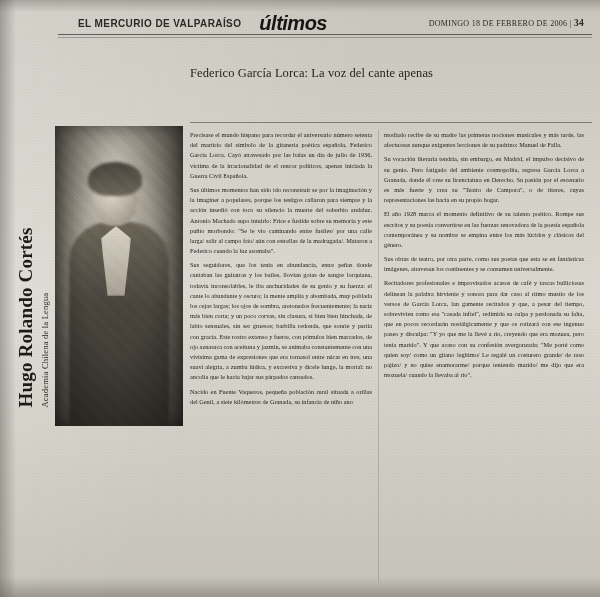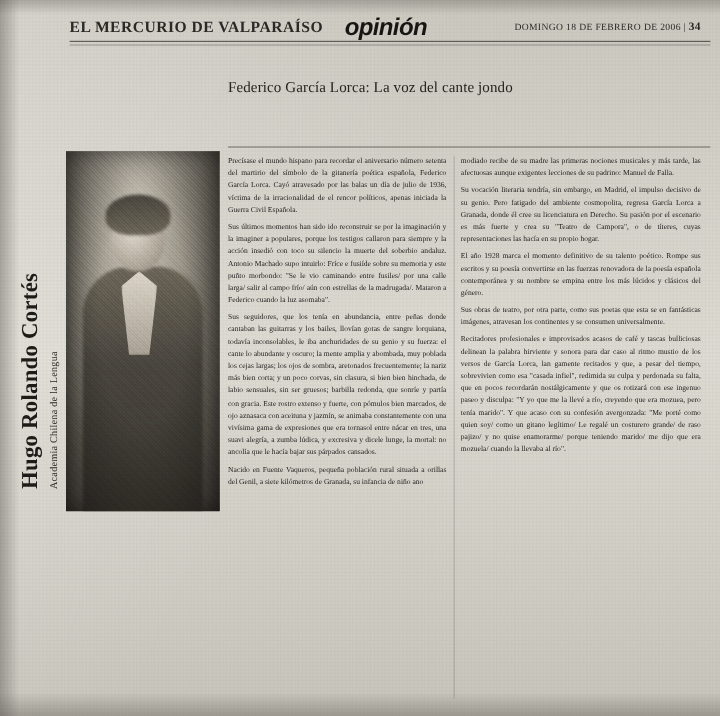--- a/index.html
+++ b/index.html
@@ -53,26 +53,27 @@
     position: absolute;
     left: 58px;
     top: 10px;
     right: 10px;
     height: 26px;
     display: flex;
     align-items: center;
     gap: 8px;
   }
   .masthead-left {
-    font-family: Liberation Serif, serif;
-    font-size: 13px;
+    font-family: Liberation Sans, sans-serif;
+    font-size: 10px;
     letter-spacing: .4px;
     color: #2b2a27;
     white-space: nowrap;
     font-weight: bold;
+    margin-left: 20px;
   }
   .masthead-opinion {
     font-family: "Liberation Sans", sans-serif;
     font-weight: bold;
     font-style: italic;
     font-size: 20px;
     color: #171614;
     letter-spacing: -0.5px;
     margin-left: 10px;
   }
@@ -277,38 +278,38 @@
 </style>
 </head>
 <body>
 
 <div class="page">
   <div class="edge-top"></div>
   <div class="edge-left"></div>
 
   <div class="masthead">
     <span class="masthead-left">EL MERCURIO DE VALPARAÍSO</span>
-    <span class="masthead-opinion">opinión</span>
+    <span class="masthead-opinion">últimos</span>
     <span class="masthead-right">
       <span>DOMINGO 18 DE FEBRERO DE 2006</span>
       <span>|</span>
       <span class="pagenum">34</span>
     </span>
   </div>
   <div class="rule-top"></div>
   <div class="rule-top2"></div>
 
   <div class="sidebyline">
     <div class="vert-wrap">
       <div class="vert-name">Hugo Rolando Cortés</div>
       <div class="vert-sub">Academia Chilena de la Lengua</div>
     </div>
   </div>
 
-  <div class="kicker">Federico García Lorca: La voz del cante jondo</div>
+  <div class="kicker">Federico García Lorca: La voz del cante apenas</div>
   <div class="rule-head"></div>
 
   <div class="photo">
     <div class="ph-body"></div>
     <div class="ph-shirt"></div>
     <div class="ph-head"></div>
     <div class="ph-hair"></div>
     <div class="ph-vignette"></div>
     <div class="ph-grain"></div>
   </div>

